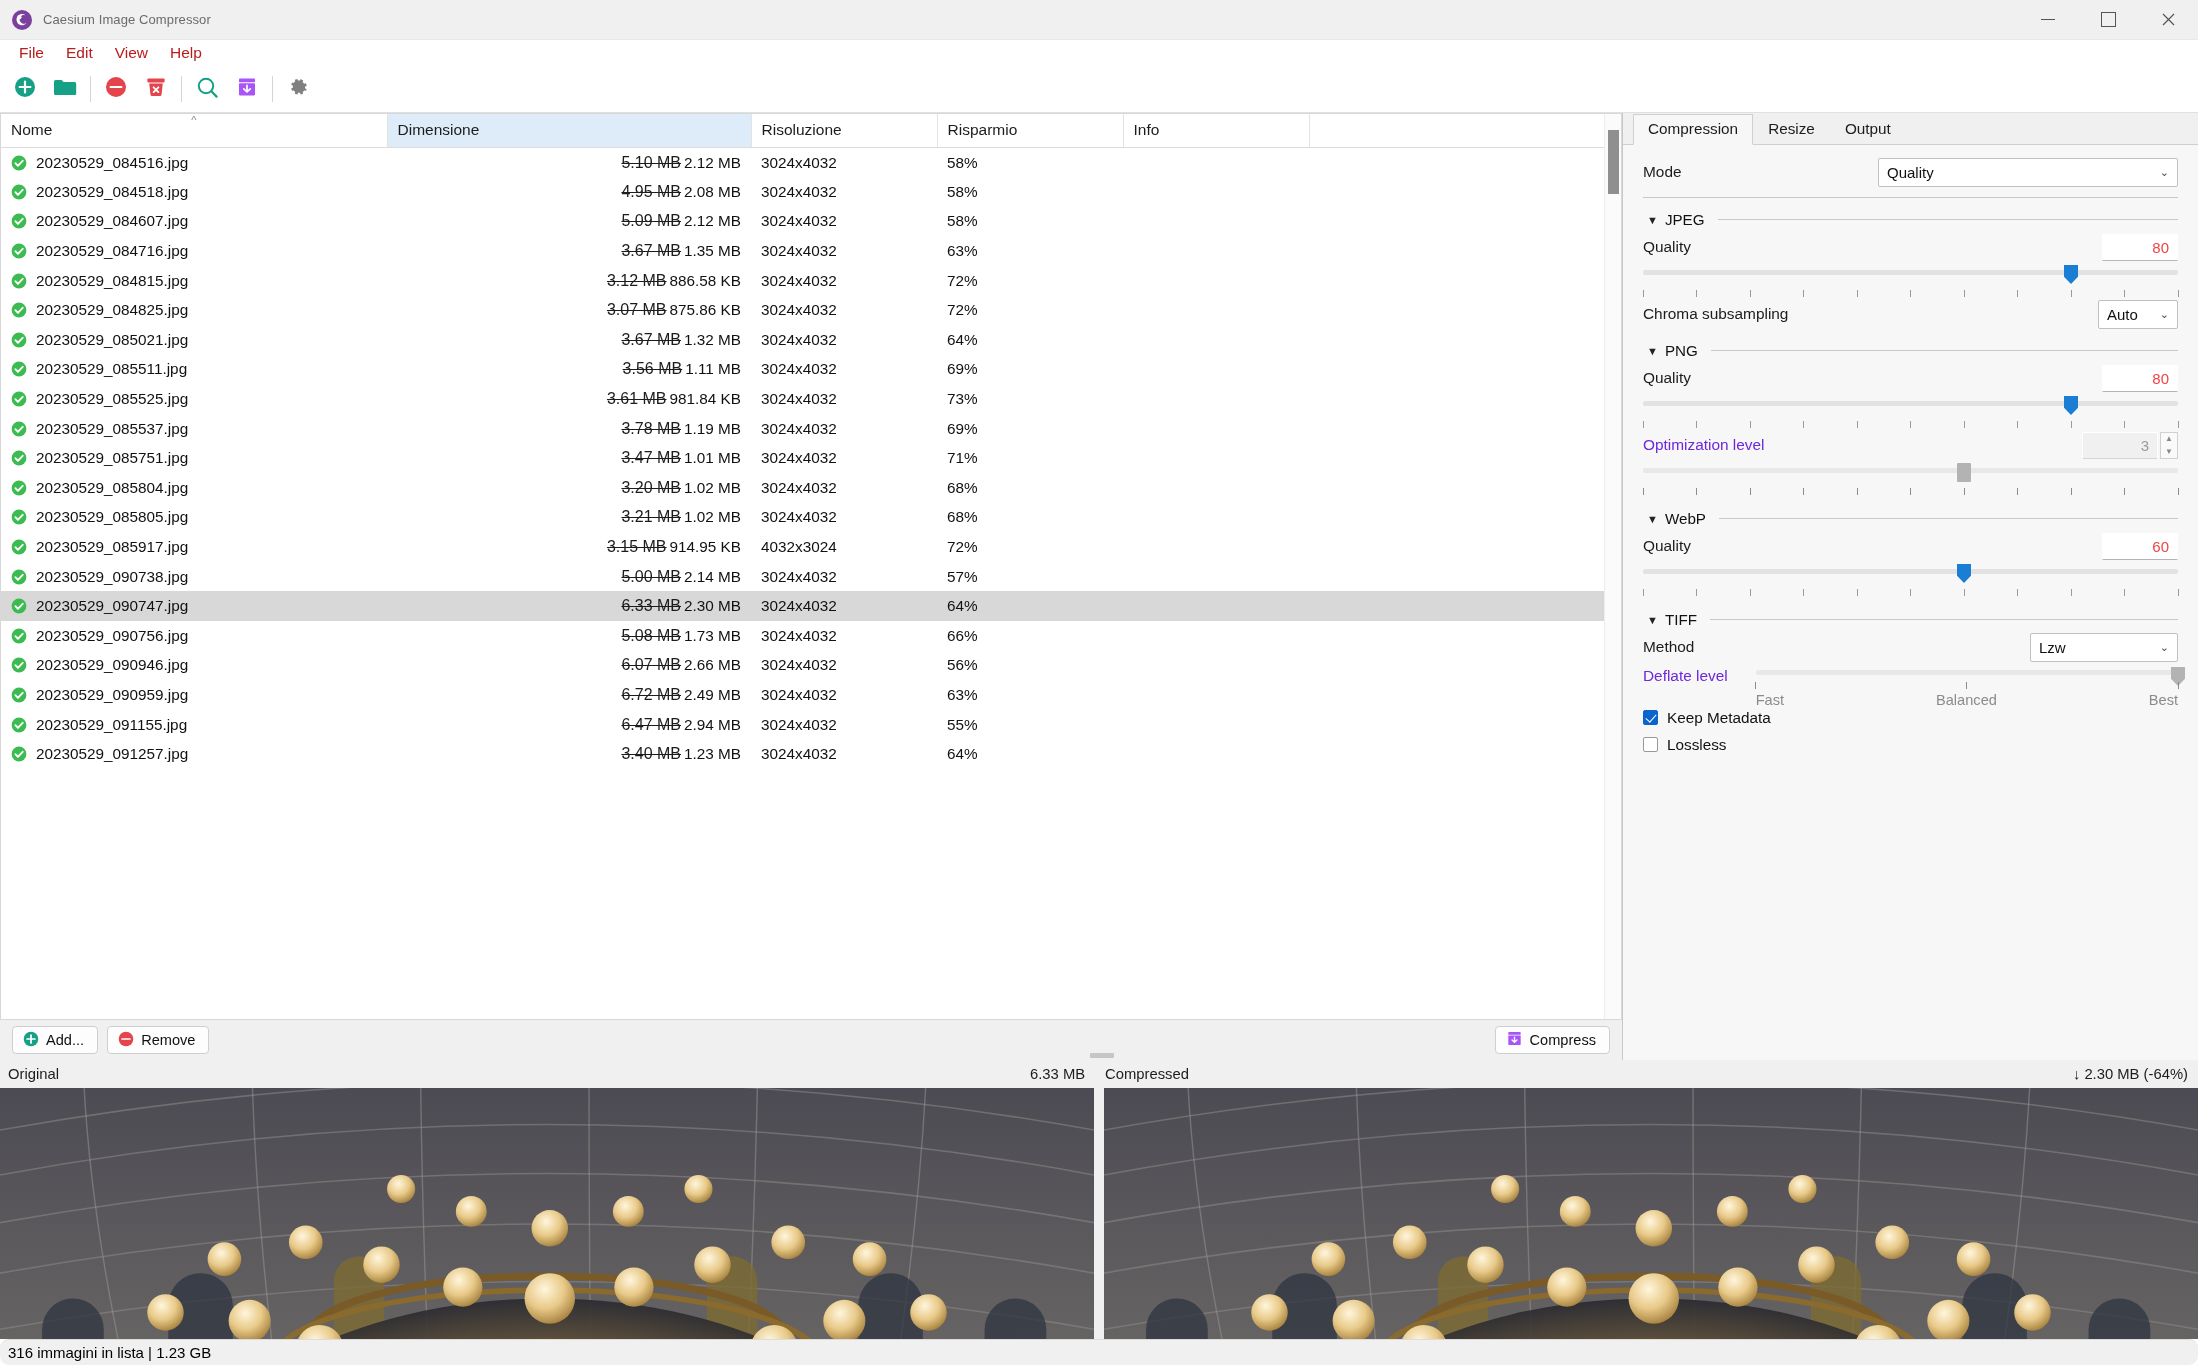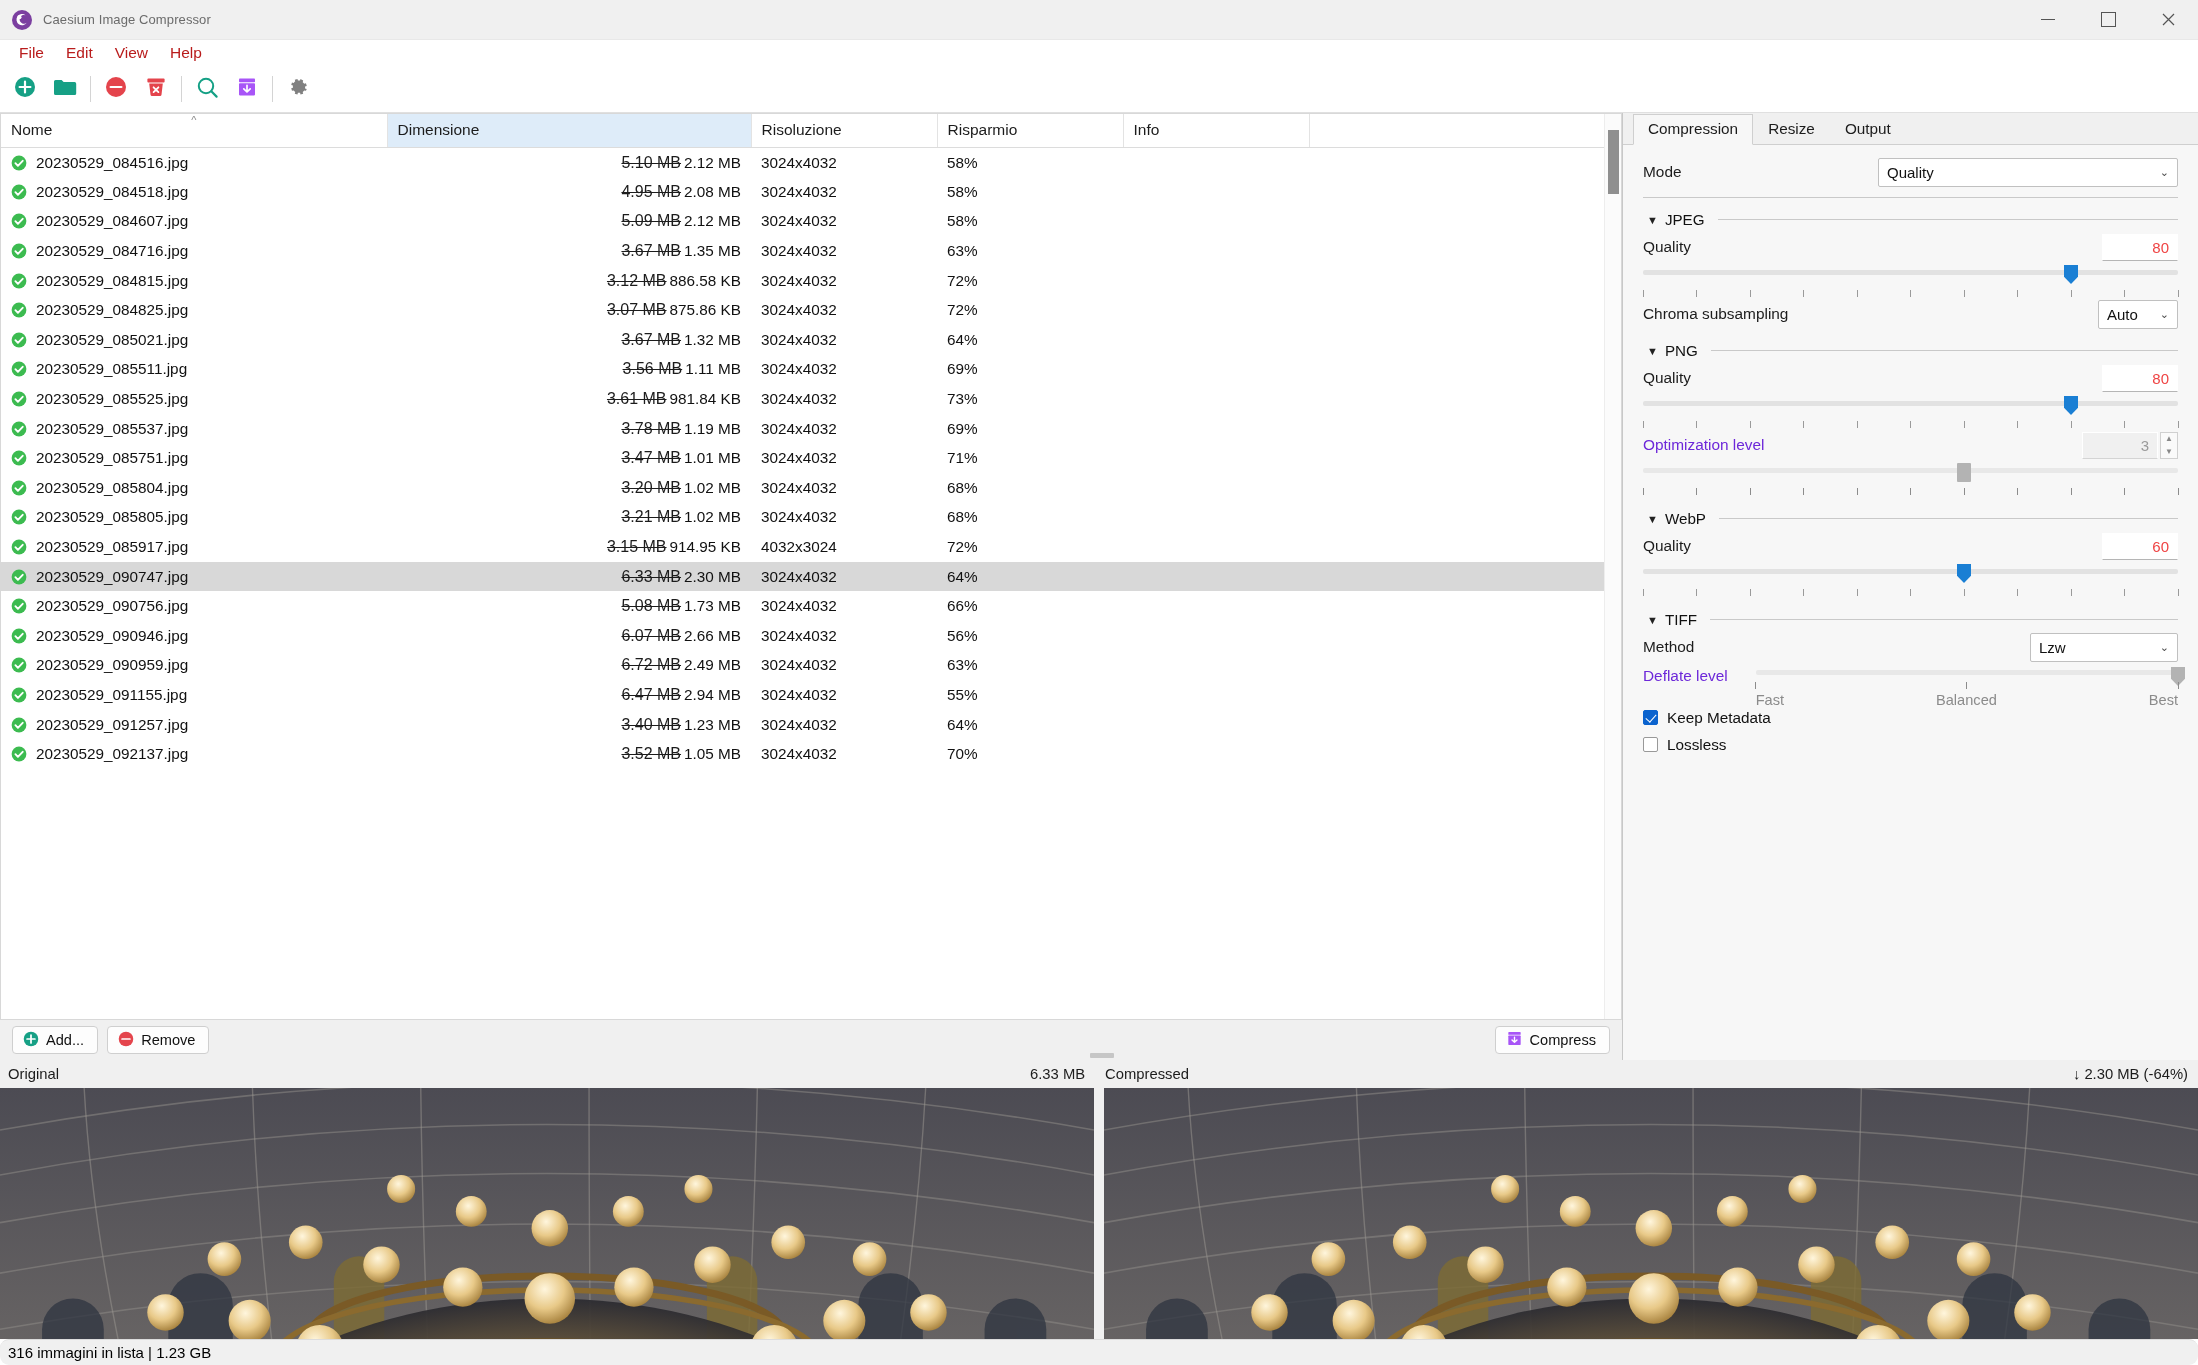--- a/index.html
+++ b/index.html
@@ -604,20 +604,36 @@
                       </svg></span>
                     <span>20230529_085917.jpg</span>
                   </span>
                 </td>
                 <td class="c-size"><span class="oldsize">3.15 MB</span><span>914.95 KB</span></td>
                 <td class="c-res">4032x3024</td>
                 <td class="c-save">72%</td>
                 <td></td>
                 <td></td>
               </tr>
+              <tr class="row">
+                <td class="c-name">
+                  <span class="namecell">
+                    <span class="okicon"><svg width="16" height="16" viewBox="0 0 16 16">
+                        <circle cx="8" cy="8" r="7.4" fill="#3cbb50"></circle>
+                        <path d="M4.4 8.2l2.5 2.6 4.8-5" stroke="#fff" stroke-width="1.9" fill="none" stroke-linecap="round" stroke-linejoin="round"></path>
+                      </svg></span>
+                    <span>20230529_090738.jpg</span>
+                  </span>
+                </td>
+                <td class="c-size"><span class="oldsize">5.00 MB</span><span>2.14 MB</span></td>
+                <td class="c-res">3024x4032</td>
+                <td class="c-save">57%</td>
+                <td></td>
+                <td></td>
+              </tr>
               <tr class="row selected">
                 <td class="c-name">
                   <span class="namecell">
                     <span class="okicon"><svg width="16" height="16" viewBox="0 0 16 16">
                         <circle cx="8" cy="8" r="7.4" fill="#3cbb50"></circle>
                         <path d="M4.4 8.2l2.5 2.6 4.8-5" stroke="#fff" stroke-width="1.9" fill="none" stroke-linecap="round" stroke-linejoin="round"></path>
                       </svg></span>
                     <span>20230529_090747.jpg</span>
                   </span>
                 </td>
@@ -697,36 +713,20 @@
                     <span class="okicon"><svg width="16" height="16" viewBox="0 0 16 16">
                         <circle cx="8" cy="8" r="7.4" fill="#3cbb50"></circle>
                         <path d="M4.4 8.2l2.5 2.6 4.8-5" stroke="#fff" stroke-width="1.9" fill="none" stroke-linecap="round" stroke-linejoin="round"></path>
                       </svg></span>
                     <span>20230529_091257.jpg</span>
                   </span>
                 </td>
                 <td class="c-size"><span class="oldsize">3.40 MB</span><span>1.23 MB</span></td>
                 <td class="c-res">3024x4032</td>
                 <td class="c-save">64%</td>
-                <td></td>
-                <td></td>
-              </tr>
-              <tr class="row">
-                <td class="c-name">
-                  <span class="namecell">
-                    <span class="okicon"><svg width="16" height="16" viewBox="0 0 16 16">
-                        <circle cx="8" cy="8" r="7.4" fill="#3cbb50"></circle>
-                        <path d="M4.4 8.2l2.5 2.6 4.8-5" stroke="#fff" stroke-width="1.9" fill="none" stroke-linecap="round" stroke-linejoin="round"></path>
-                      </svg></span>
-                    <span>20230529_092137.jpg</span>
-                  </span>
-                </td>
-                <td class="c-size"><span class="oldsize">3.52 MB</span><span>1.05 MB</span></td>
-                <td class="c-res">3024x4032</td>
-                <td class="c-save">70%</td>
                 <td></td>
                 <td></td>
               </tr>
             </tbody>
         </table>
         <div class="vscroll">
           <div class="vthumb"></div>
         </div>
       </div>
 

